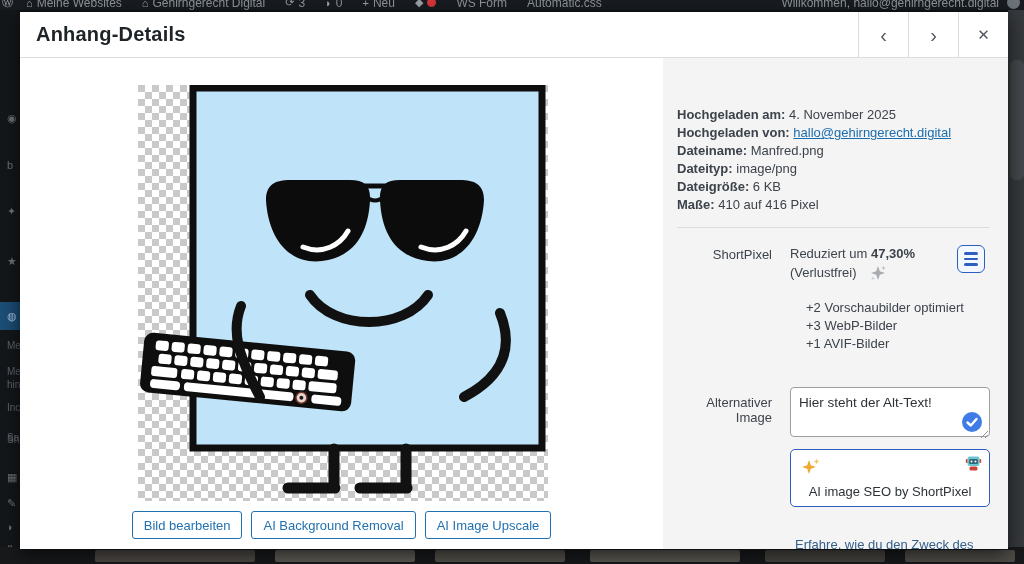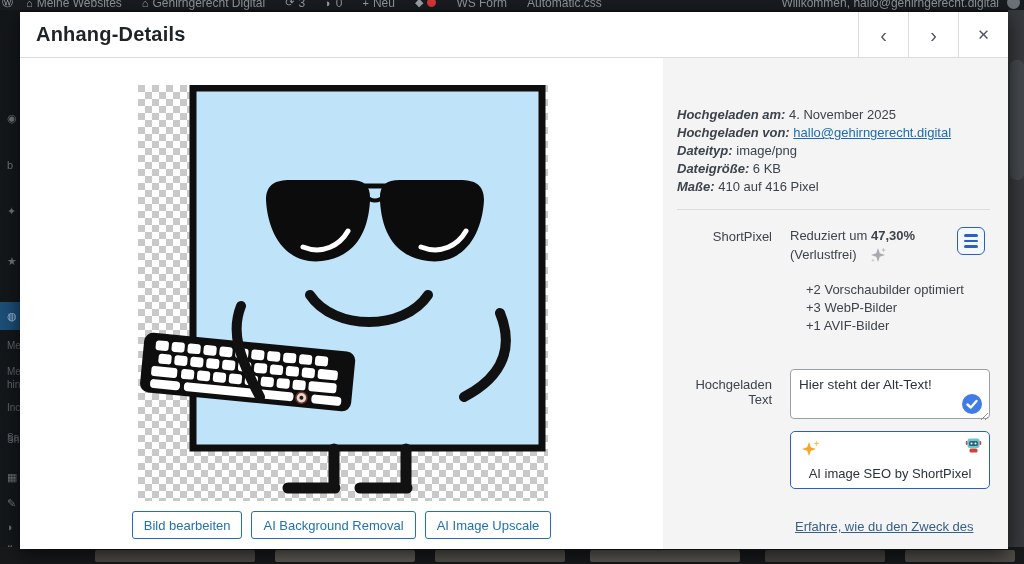--- a/index.html
+++ b/index.html
@@ -47,21 +47,21 @@
   .preview-actions { position:absolute; left:0; right:0; top:453px; display:flex;
     justify-content:center; gap:9px; }
   .wp-btn { height:28px; padding:0 11px; background:#fff; border:1px solid #2271b1;
     border-radius:3px; color:#2271b1; font-size:13px; font-family:"Liberation Sans",sans-serif;
     cursor:pointer; }
 
   
   .details-panel { width:345px; background:#f4f4f5; overflow:hidden; padding:0 18px 0 14px;
     font-size:13px; color:#3c434a; }
   .file-details { margin-top:48px; line-height:18px; }
-  .file-details .row b { font-weight:700;font-style:italic; }
+  .file-details .row b { font-weight:700; }
   .file-details a { color:#1a6dae; }
   .panel-divider { border:none; border-top:1px solid #dcdcde; margin:13px 0 0 0; }
 
   .setting-row { display:flex; margin-top:17px; }
   .setting-label { width:95px; min-width:95px; text-align:right; padding-top:2px;
     margin-right:18px; color:#3c434a; }
   .setting-value { position:relative; width:200px; }
 
   .sp-line1 { line-height:18px; }
   .sp-line1 b { font-weight:700; }
@@ -273,20 +273,24 @@
         <div class="file-details">
           <div class="row">
             <b>Hochgeladen am:</b>
             <span>4. November 2025</span>
           </div>
           <div class="row">
             <b>Hochgeladen von:</b>
             <a href="#">hallo@gehirngerecht.digital</a>
           </div>
           <div class="row">
+            <b>Dateiname:</b>
+            <span>Manfred.png</span>
+          </div>
+          <div class="row">
             <b>Dateityp:</b>
             <span>image/png</span>
           </div>
           <div class="row">
             <b>Dateigröße:</b>
             <span>6 KB</span>
           </div>
           <div class="row">
             <b>Maße:</b>
             <span>410 auf 416 Pixel</span>
@@ -317,21 +321,21 @@
             </button>
             <div class="sp-stats">
               <div>+2 Vorschaubilder optimiert</div>
               <div>+3 WebP-Bilder</div>
               <div>+1 AVIF-Bilder</div>
             </div>
           </div>
         </div>
 
         <div class="setting-row alt-row">
-          <div class="setting-label" style="padding-top:8px">Hochgeladen Text</div>
+          <div class="setting-label" style="padding-top:8px">Alternativer Image</div>
           <div class="setting-value">
             <textarea class="alt-textarea" style="">Hier steht der Alt-Text!</textarea>
             <svg class="alt-check" width="22" height="22" viewBox="0 0 22 22">
               <circle cx="11" cy="11" r="10" fill="#3f7ce8"></circle>
               <path d="M6.5 11.5 L9.8 14.5 L15.5 8" fill="none" stroke="#fff" stroke-width="2.4" stroke-linecap="round" stroke-linejoin="round"></path>
             </svg>
             <svg class="alt-resize" width="10" height="10" viewBox="0 0 10 10">
               <path d="M2 9 L9 2 M6 9 L9 6" stroke="#8c8f94" stroke-width="1" fill="none"></path>
             </svg>
           </div>

